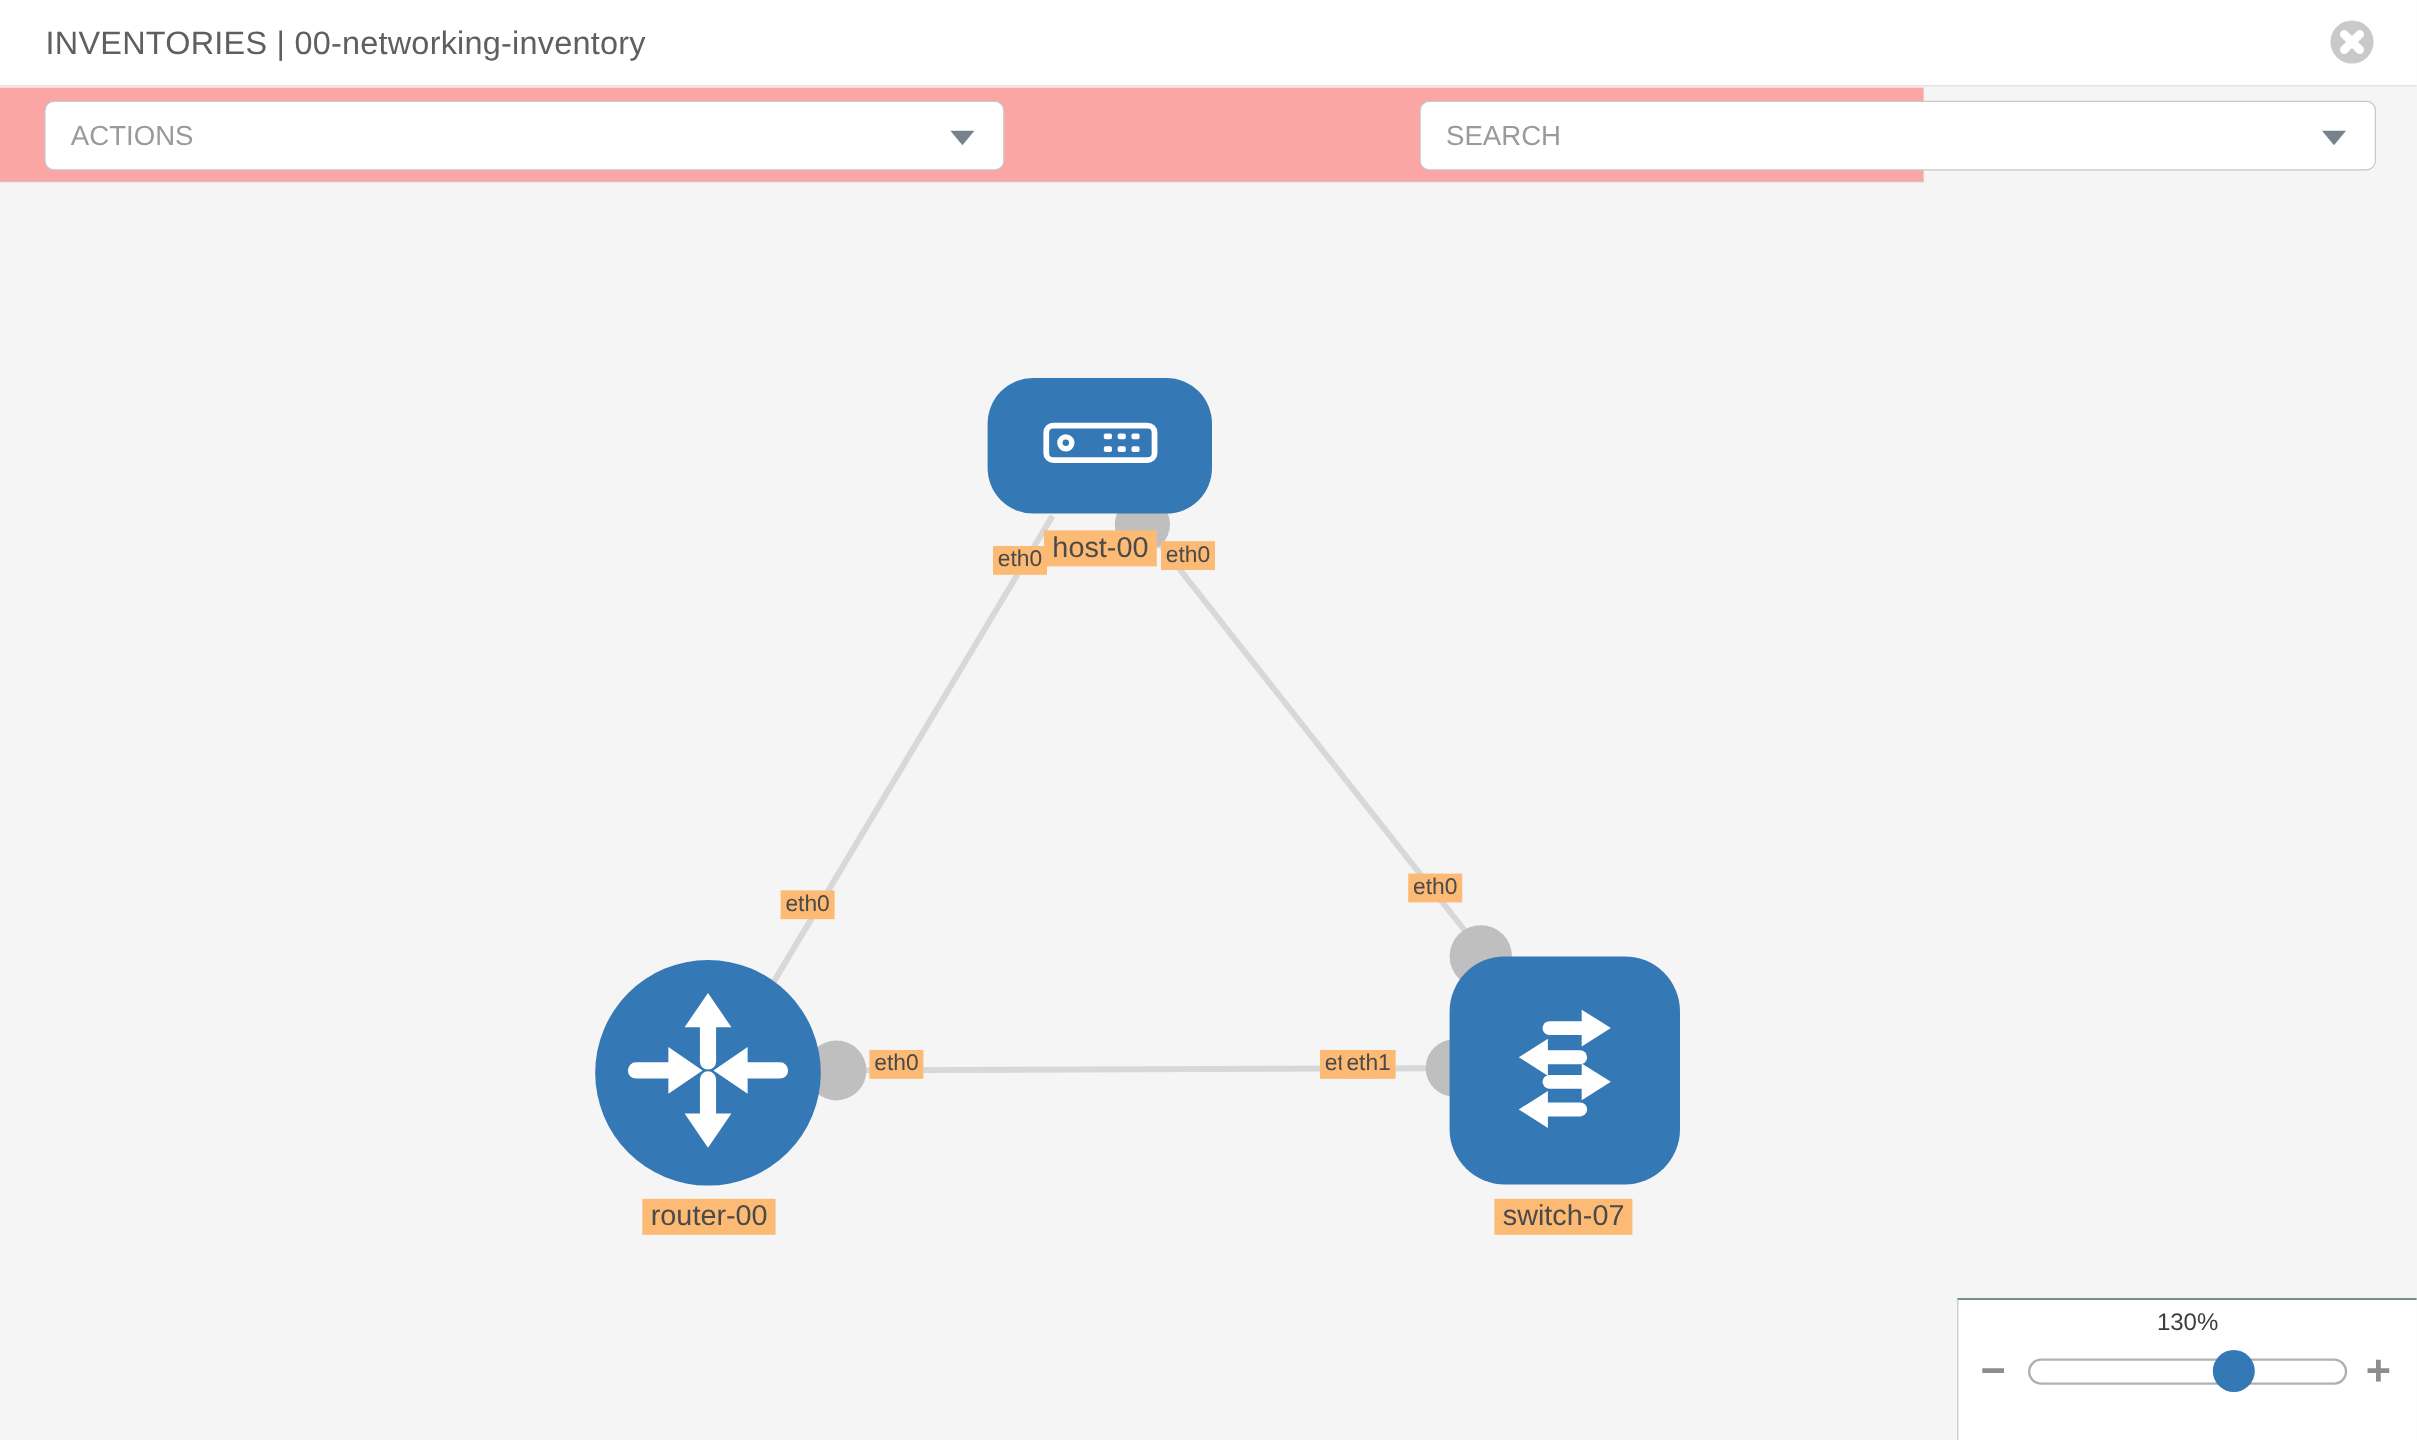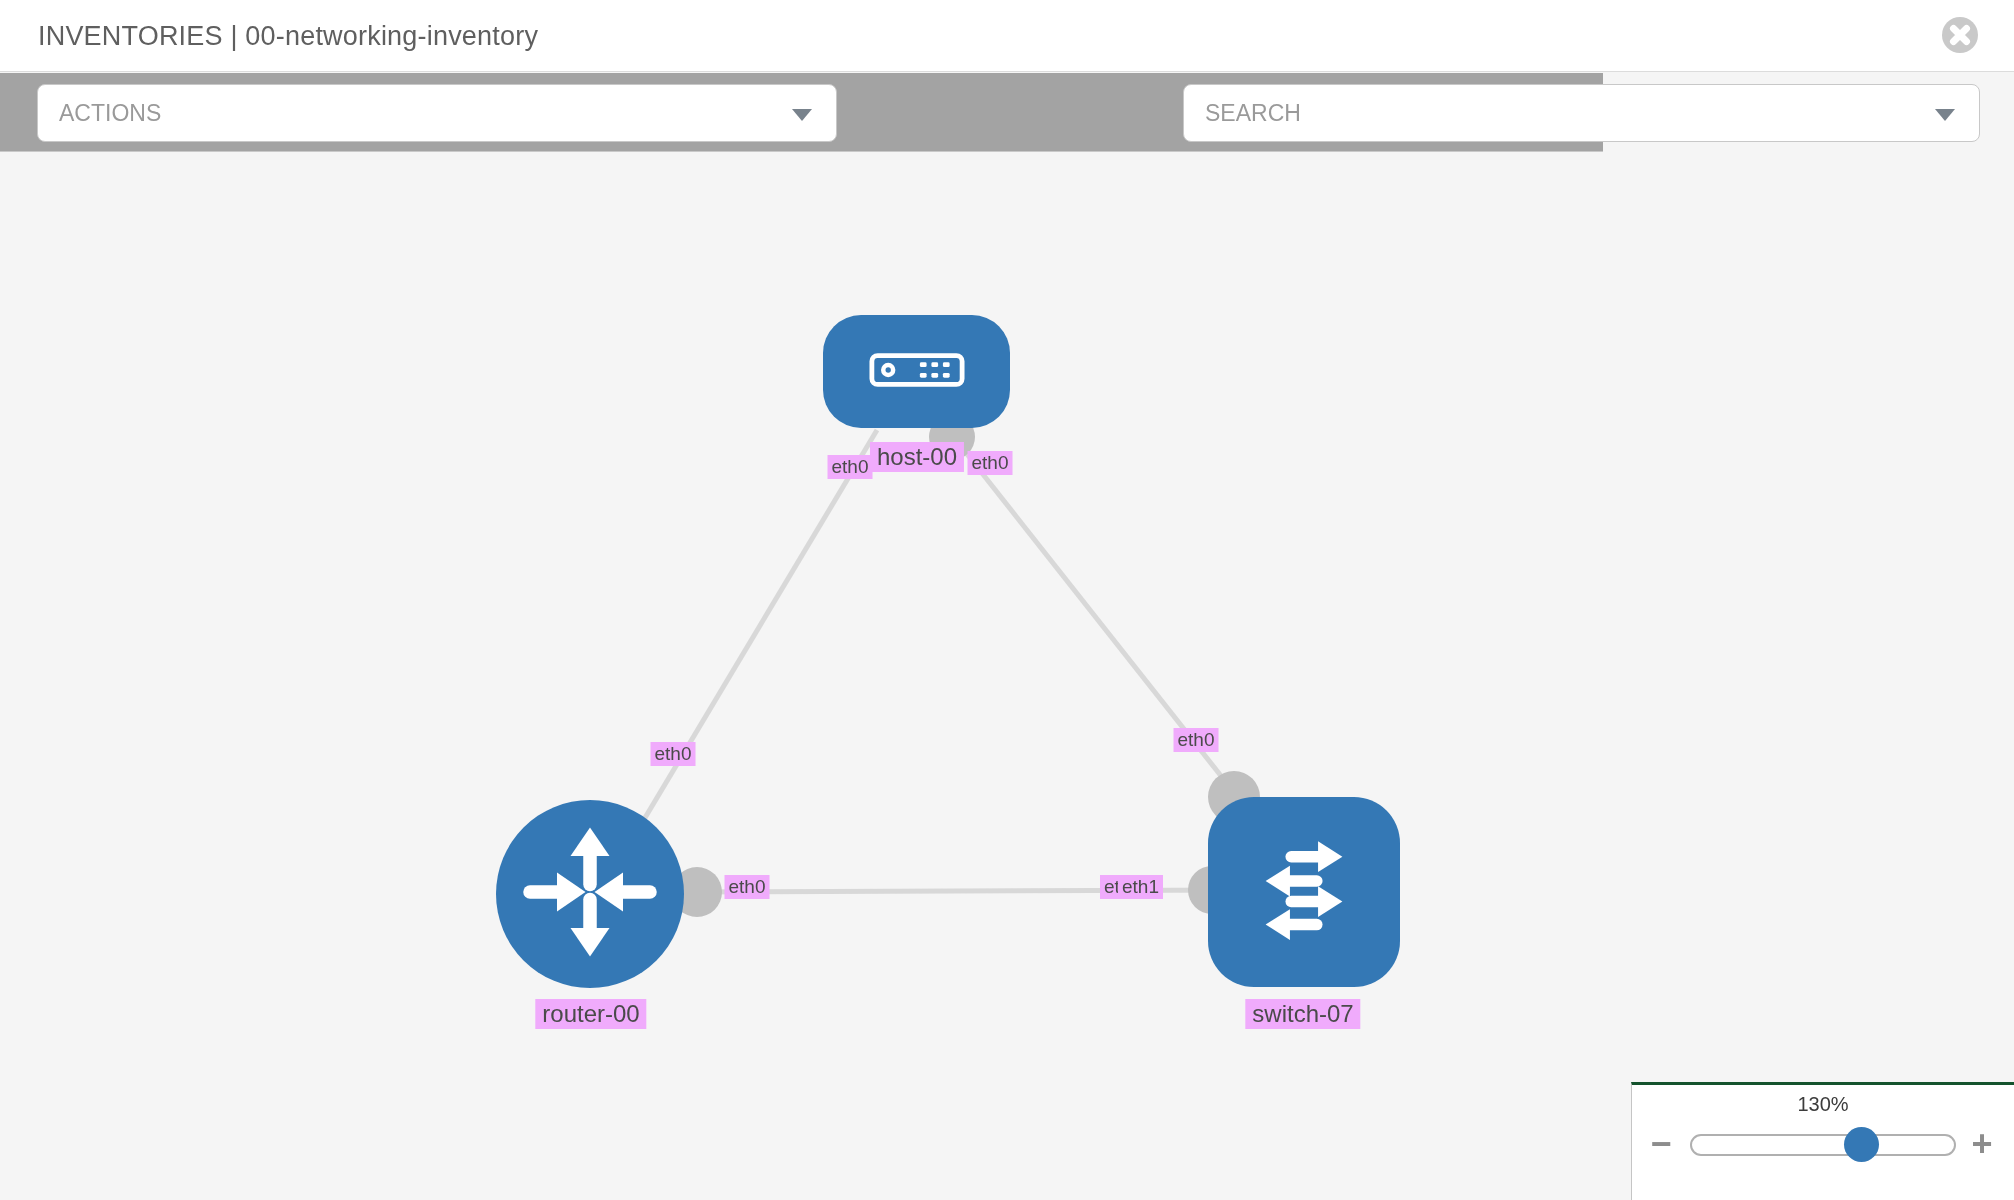--- a/index.html
+++ b/index.html
@@ -9,21 +9,21 @@
   
   .header { position:absolute; left:0; top:0; width:2014px; height:72px;
             background:#ffffff; border-bottom:1px solid #dcdcdc; }
   .title  { position:absolute; left:38px; top:0; height:72px; line-height:72px;
             font-size:27px; font-weight:400; color:#5f5f5f; letter-spacing:.2px; }
   .close-btn { position:absolute; left:1941px; top:16px; width:38px; height:38px;
                border:none; background:transparent; cursor:pointer; padding:0; }
 
   
   .toolbar { position:absolute; left:0; top:73px; width:1603px; height:79px;
-             background:#a3a3a3; border-bottom:1px solid #c9c9c9; }
+             background:#fca5a5; border-bottom:1px solid #c9c9c9; }
   .select-box { position:absolute; top:11px; height:58px; background:#ffffff;
                 border:1px solid #c8c8c8; border-radius:8px; cursor:pointer; }
   .select-box .ph { position:absolute; left:21px; top:0; height:56px; line-height:56px;
                     font-size:23px; color:#9a9a9a; }
   .caret { position:absolute; right:24px; top:24px; width:0; height:0;
            border-left:10px solid transparent; border-right:10px solid transparent;
            border-top:12px solid #78828c; }
   .actions-box { left:37px; width:800px; }
   .search-box  { left:1183px; width:797px;text-align:right; }
   .tool-icon { position:absolute; top:96px; width:40px; height:40px; border:none;
@@ -38,28 +38,28 @@
   .links-svg { position:absolute; left:0; top:0; width:2014px; height:1048px; }
   .link { stroke:#d8d8d8; stroke-width:5; }
   .connector { position:absolute; border-radius:50%; background:#bfbfbf; }
 
   .node { position:absolute; background:#3478b5; cursor:pointer;
           display:flex; align-items:center; justify-content:center; }
   .node-host   { left:823px; top:163px; width:187px; height:113px; border-radius:38px; }
   .node-router { left:496px; top:648px; width:188px; height:188px; border-radius:50%; }
   .node-switch { left:1208px; top:645px; width:192px; height:190px; border-radius:46px; }
 
-  .chip { position:absolute; background:#f0abfc; color:#4a4a4a; white-space:nowrap; }
+  .chip { position:absolute; background:#fdba74; color:#4a4a4a; white-space:nowrap; }
   .node-chip { font-size:24px; padding:1px 7px; transform:translateX(-50%);text-align:right; }
   .eth-chip  { font-size:19px; padding:1px 4px; }
   .center-x  { transform:translateX(-50%); }
 
   
   .zoom-panel { position:absolute; left:1631px; top:1082px; width:383px; height:118px;
-                background:#ffffff; border-top:3px solid #14532d; border-left:1px solid #c5c5c5; }
+                background:#ffffff; border-top:1px solid #14532d; border-left:1px solid #c5c5c5; }
   .zoom-level { position:absolute; left:191px; top:8px; transform:translateX(-50%);
                 font-size:20px; color:#3c3c3c; }
   .zoom-btn { position:absolute; width:38px; height:38px; top:40px; border:none;
               background:transparent; color:#8d8d8d; font-size:36px; font-weight:700;
               line-height:34px; text-align:center; cursor:pointer; padding:0; }
   .zoom-minus { left:10px; }
   .zoom-plus  { left:331px; }
   .zoom-track { position:absolute; left:58px; top:49px; width:266px; height:22px;
                 background:#ffffff; border:2px solid #b0b0b0; border-radius:12px; cursor:pointer; }
   .zoom-thumb { position:absolute; left:212px; top:42px; width:35px; height:35px;

